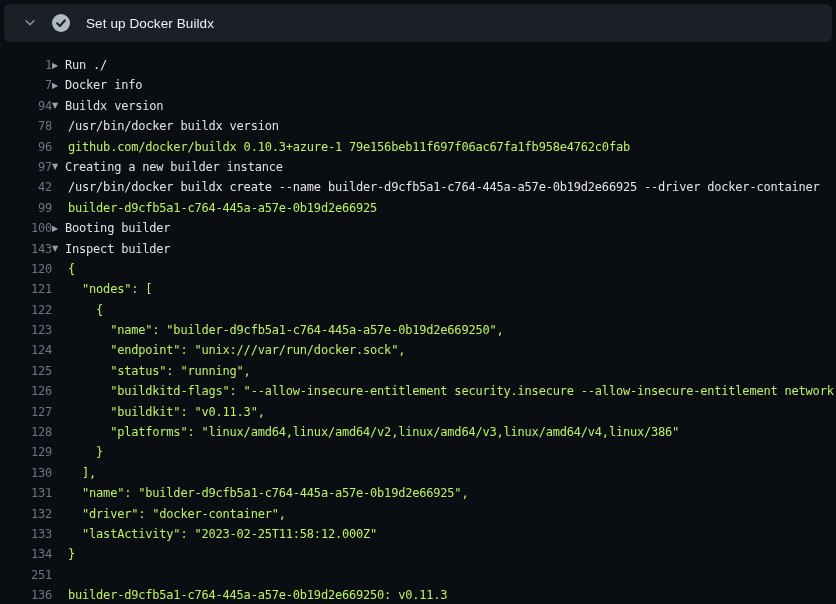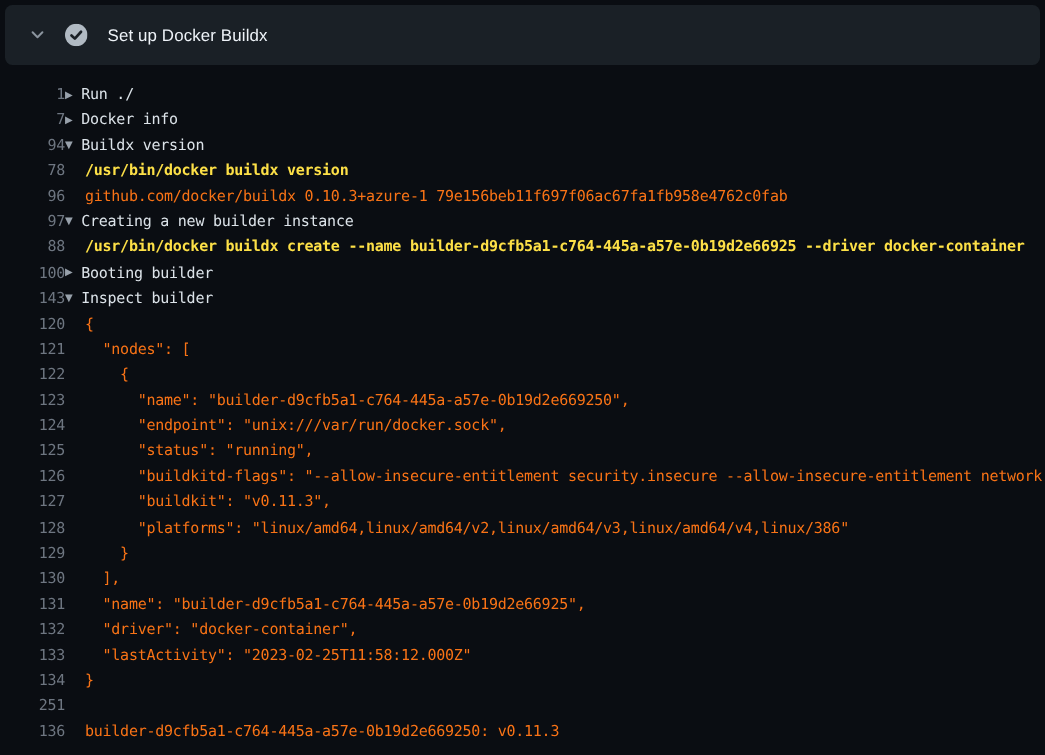--- a/index.html
+++ b/index.html
@@ -2,21 +2,21 @@
 <html><head>
 <meta charset="utf-8">
 <style>
   html,body{margin:0;padding:0;}
   body{
     width:836px;height:604px;overflow:hidden;
     background:#0a0d12;
     font-family:"DejaVu Sans Mono", "Liberation Mono", monospace;
   }
   .step-header{
-    margin:4px 4px 0 4px;height:48px;border-radius:6px;
+    margin:4px 4px 0 4px;height:38px;border-radius:6px;
     background:#1a2026;display:flex;align-items:center;
     padding:0 12px;gap:4px;cursor:pointer;
   }
   .chev-btn{
     width:28px;height:28px;display:flex;align-items:center;justify-content:center;
     background:transparent;border:none;padding:0;cursor:pointer;flex:0 0 28px;
   }
   .status-wrap{width:26px;display:flex;align-items:center;justify-content:center;flex:0 0 26px;}
   .step-title{
     color:#eef3f8;font-family:"Liberation Sans", "DejaVu Sans", sans-serif;
@@ -26,22 +26,22 @@
     padding-top:13px;
     font-size:12px;letter-spacing:-0.2px;
   }
   .row{display:flex;height:20.4px;line-height:20.4px;}
   .num{
     flex:0 0 52px;width:52px;text-align:right;color:#6e7681;
     cursor:pointer;user-select:none;
   }
   .body{white-space:pre;}
   .body.command,.body.output{padding-left:16px;}
-  .command{color:#fde047;font-weight:700;}
-  .output{color:#f97316;}
+  .command{color:#e5e5e5;font-weight:400;}
+  .output{color:#bef264;}
   .group{color:#dce3e9;cursor:pointer;}
   .arrow{
     display:inline-block;width:13px;font-size:8px;color:#98a1ab;
     font-family:"DejaVu Sans", sans-serif;vertical-align:1.5px;
   }
 </style>
 </head>
 <body>
 
 <div class="step-header">
@@ -82,22 +82,26 @@
     </div>
     <div class="row">
       <span class="num">96</span>
       <span class="body output">github.com/docker/buildx 0.10.3+azure-1 79e156beb11f697f06ac67fa1fb958e4762c0fab</span>
     </div>
     <div class="row">
       <span class="num">97</span>
       <span class="body group"><span class="arrow">▼</span><span>Creating a new builder instance</span></span>
     </div>
     <div class="row">
-      <span class="num">88</span>
+      <span class="num">42</span>
       <span class="body command">/usr/bin/docker buildx create --name builder-d9cfb5a1-c764-445a-a57e-0b19d2e66925 --driver docker-container</span>
+    </div>
+    <div class="row">
+      <span class="num">99</span>
+      <span class="body output">builder-d9cfb5a1-c764-445a-a57e-0b19d2e66925</span>
     </div>
     <div class="row">
       <span class="num">100</span>
       <span class="body group"><span class="arrow">▶</span><span>Booting builder</span></span>
     </div>
     <div class="row">
       <span class="num">143</span>
       <span class="body group"><span class="arrow">▼</span><span>Inspect builder</span></span>
     </div>
     <div class="row">

